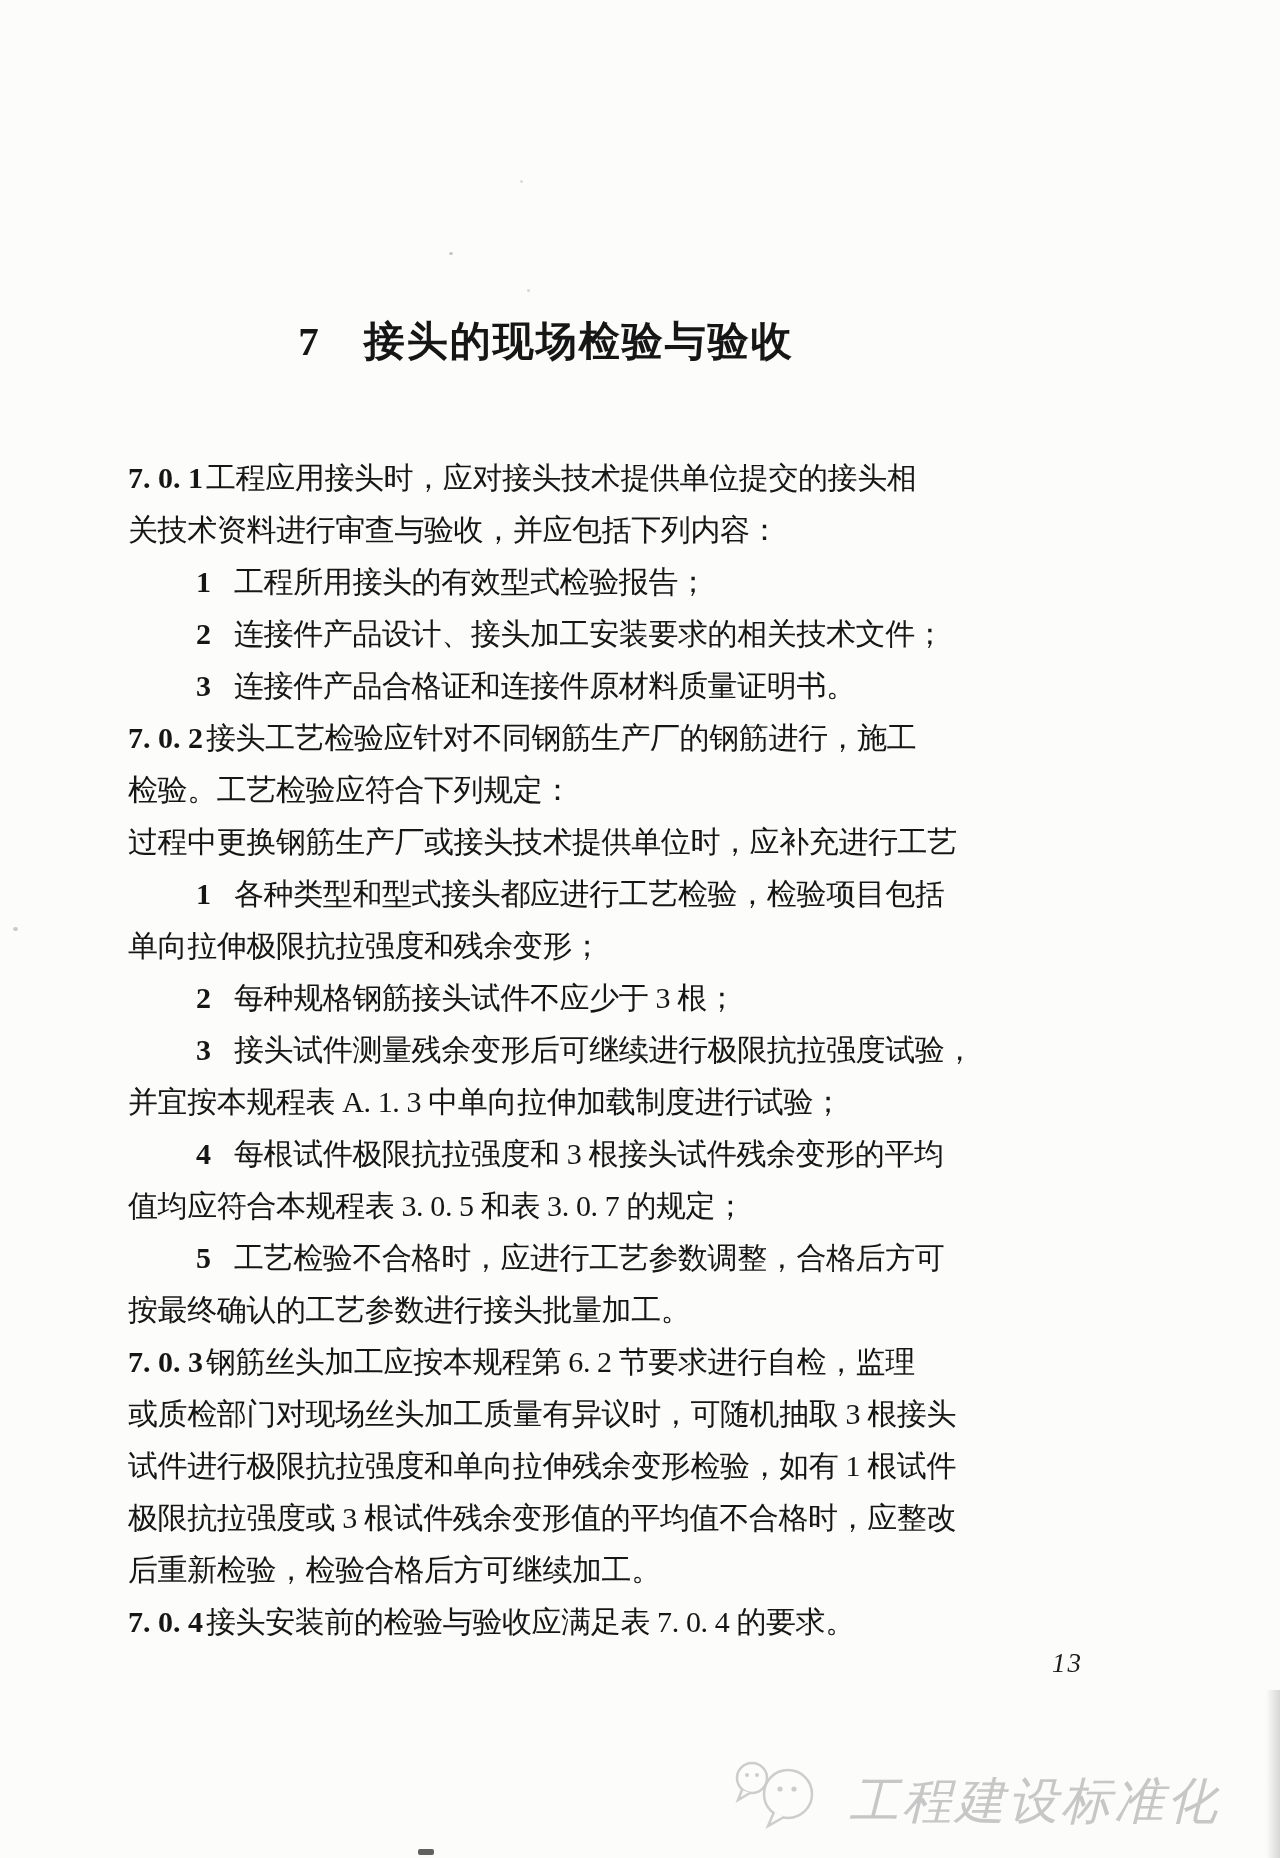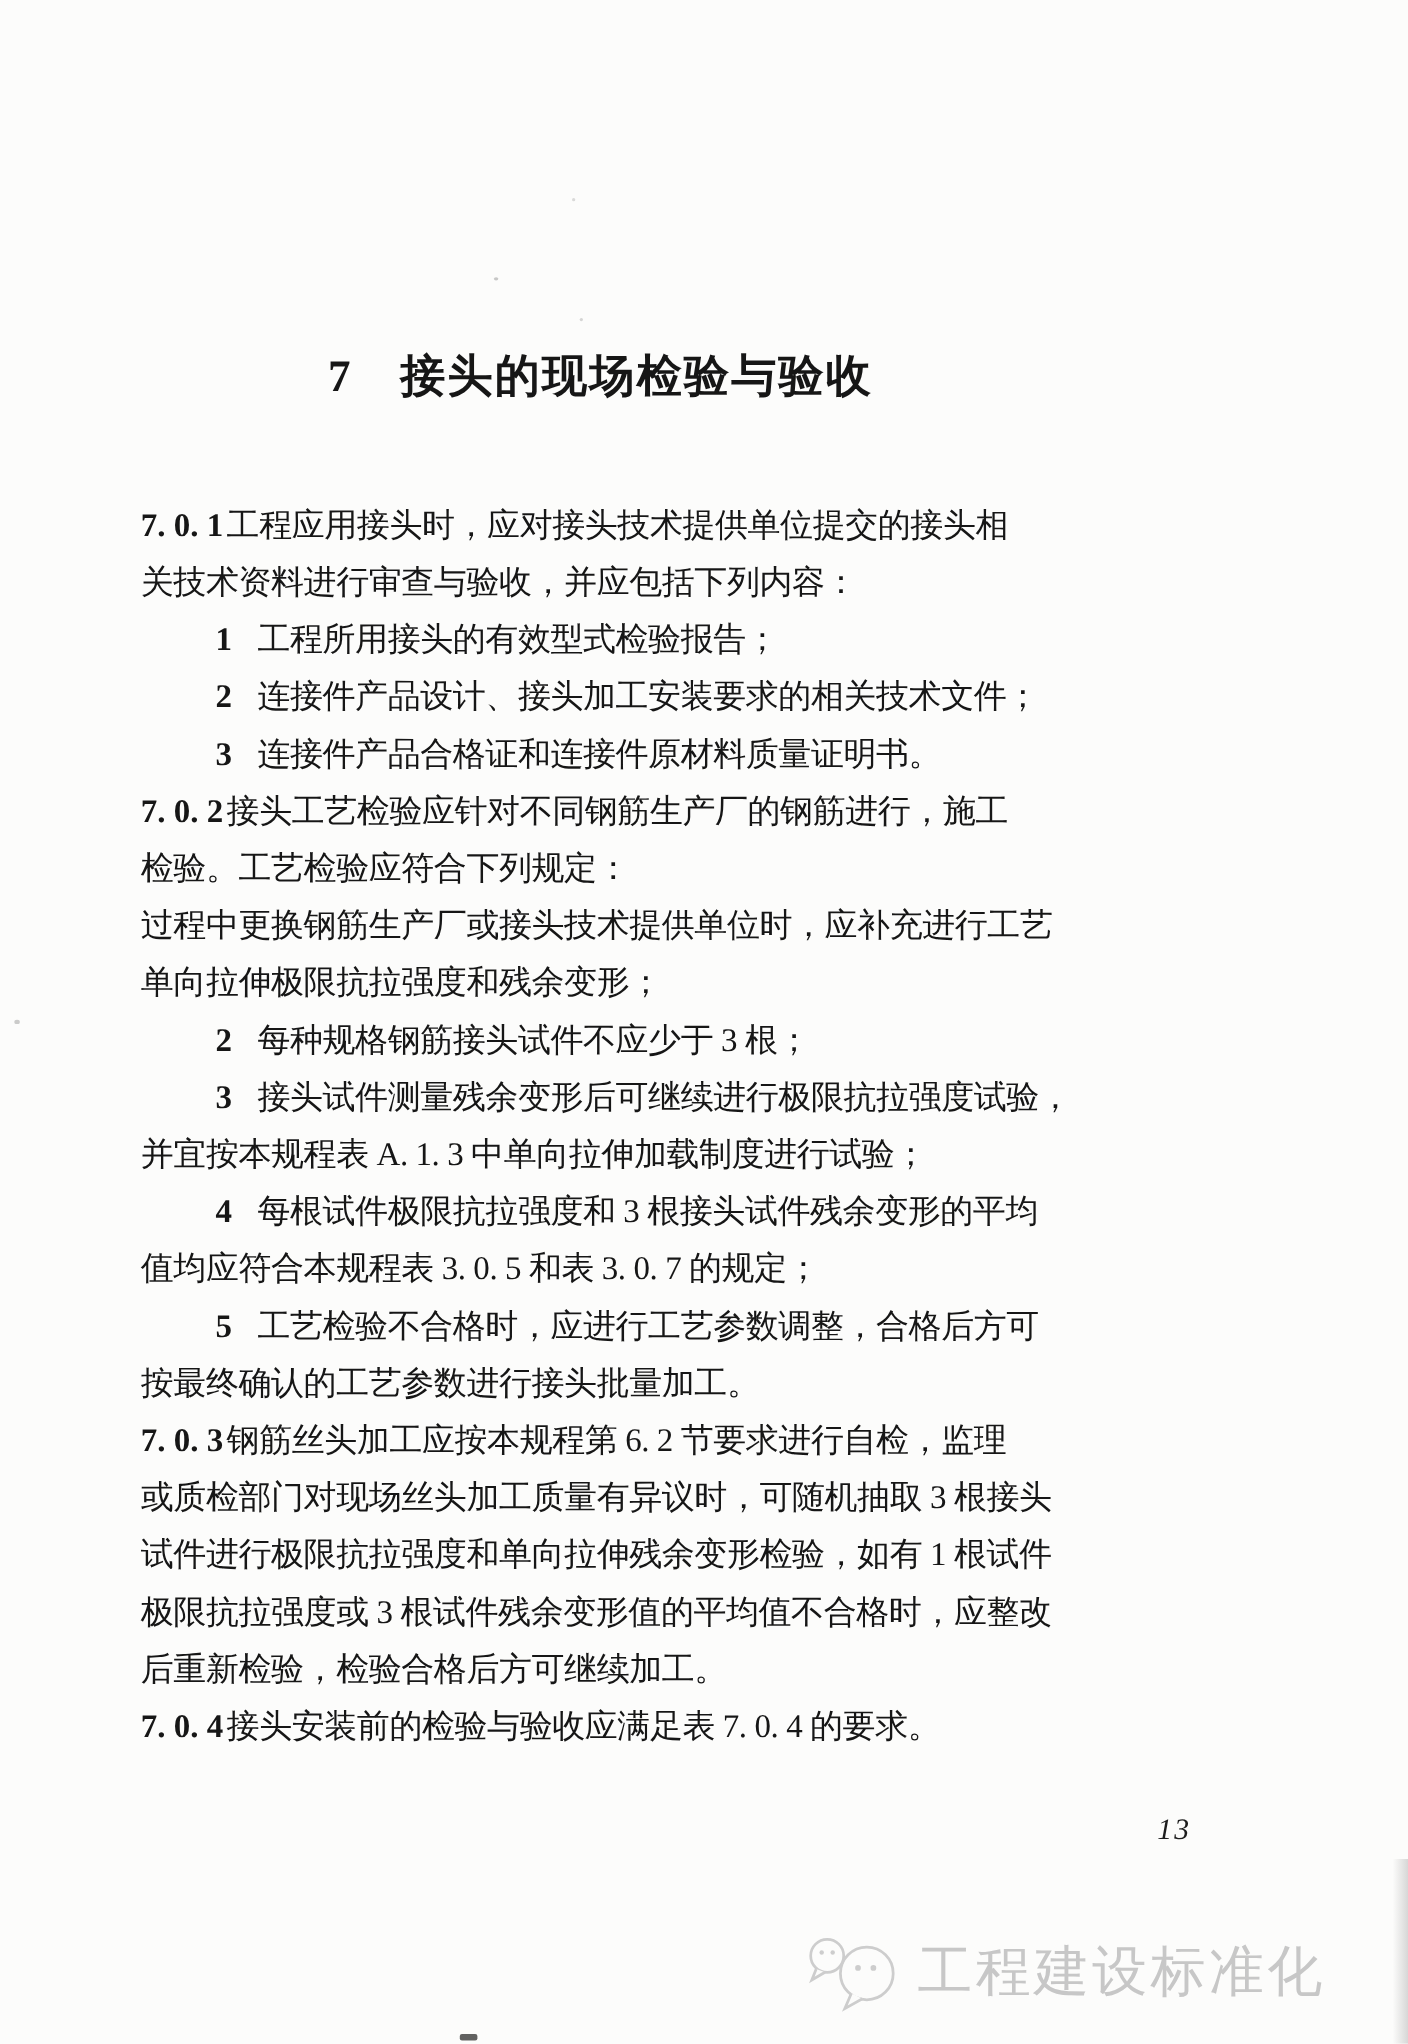--- a/index.html
+++ b/index.html
@@ -18,22 +18,23 @@
   .body-text{
     position:absolute;top:452px;left:128px;width:842px;
     font-size:30px;letter-spacing:-0.4px;
   }
   .line{height:52px;line-height:52px;white-space:nowrap;}
   .line.item{margin-left:68px;}
   .num{font-weight:700;letter-spacing:0;margin-right:3px;font-family:"Liberation Serif","DejaVu Serif",serif;}
   .line.item .num{margin-right:23px;}
   .footer-watermark{
     position:absolute;top:1748px;left:730px;
-    display:flex;align-items:center;gap:4px;
+    display:flex;align-items:flex-end;gap:19px;
     pointer-events:none;
+    font-style:italic;
   }
   .watermark-text{
     font-size:50px;color:#c7c7c7;letter-spacing:3px;white-space:nowrap;
     font-family:"Liberation Sans","DejaVu Sans",sans-serif;
     line-height:66px;
   }
   .page-number{
     position:absolute;top:1648px;left:1052px;
     font-size:27px;font-style:italic;color:#1d1d1d;z-index:3;
     letter-spacing:2px;
@@ -62,20 +63,21 @@
 
   <div class="body-text">
       <div class="line clause"><b class="num">7. 0. 1</b><span>工程应用接头时，应对接头技术提供单位提交的接头相</span></div>
       <div class="line cont"><span>关技术资料进行审查与验收，并应包括下列内容：</span></div>
       <div class="line item"><b class="num">1</b><span>工程所用接头的有效型式检验报告；</span></div>
       <div class="line item"><b class="num">2</b><span>连接件产品设计、接头加工安装要求的相关技术文件；</span></div>
       <div class="line item"><b class="num">3</b><span>连接件产品合格证和连接件原材料质量证明书。</span></div>
       <div class="line clause"><b class="num">7. 0. 2</b><span>接头工艺检验应针对不同钢筋生产厂的钢筋进行，施工</span></div>
       <div class="line cont"><span>检验。工艺检验应符合下列规定：</span></div>
       <div class="line cont"><span>过程中更换钢筋生产厂或接头技术提供单位时，应补充进行工艺</span></div>
+      <div class="line item"><b class="num">1</b><span>各种类型和型式接头都应进行工艺检验，检验项目包括</span></div>
       <div class="line cont"><span>单向拉伸极限抗拉强度和残余变形；</span></div>
       <div class="line item"><b class="num">2</b><span>每种规格钢筋接头试件不应少于 3 根；</span></div>
       <div class="line item"><b class="num">3</b><span>接头试件测量残余变形后可继续进行极限抗拉强度试验，</span></div>
       <div class="line cont"><span>并宜按本规程表 A. 1. 3 中单向拉伸加载制度进行试验；</span></div>
       <div class="line item"><b class="num">4</b><span>每根试件极限抗拉强度和 3 根接头试件残余变形的平均</span></div>
       <div class="line cont"><span>值均应符合本规程表 3. 0. 5 和表 3. 0. 7 的规定；</span></div>
       <div class="line item"><b class="num">5</b><span>工艺检验不合格时，应进行工艺参数调整，合格后方可</span></div>
       <div class="line cont"><span>按最终确认的工艺参数进行接头批量加工。</span></div>
       <div class="line clause"><b class="num">7. 0. 3</b><span>钢筋丝头加工应按本规程第 6. 2 节要求进行自检，监理</span></div>
       <div class="line cont"><span>或质检部门对现场丝头加工质量有异议时，可随机抽取 3 根接头</span></div>

